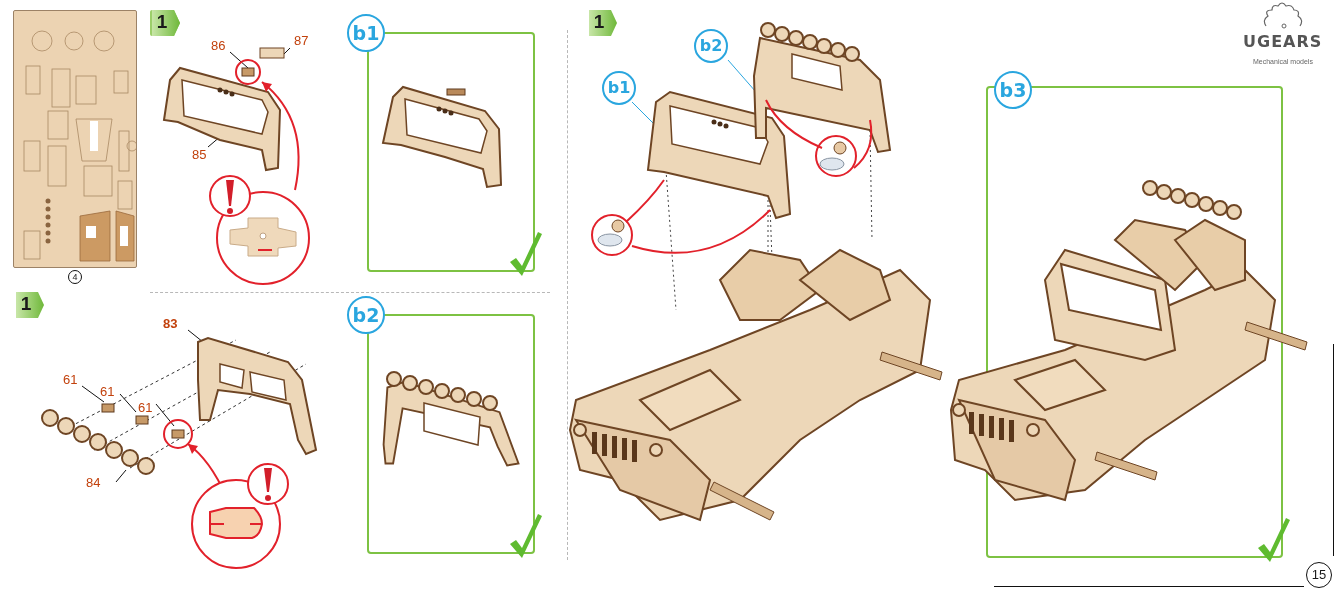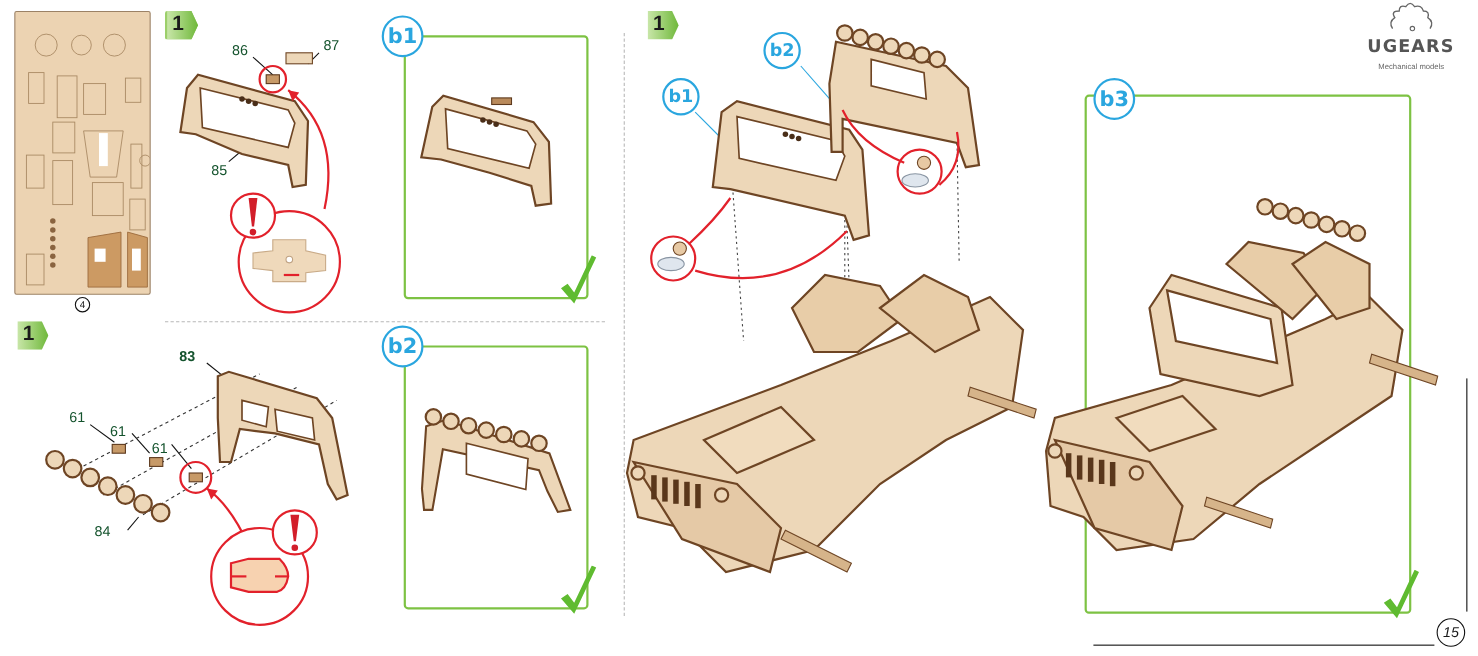--- a/index.html
+++ b/index.html
@@ -3,21 +3,21 @@
 <meta charset="utf-8">
 <style>
   html, body { margin:0; padding:0; background:#ffffff; }
   body { width:1344px; height:596px; position:relative; overflow:hidden;
          font-family:"Liberation Sans", sans-serif; color:#1a1a1a; }
   .abs { position:absolute; }
   .step-badge { position:absolute; width:30px; height:26px; }
   .step-badge svg { position:absolute; left:0; top:0; }
   .step-badge span { position:absolute; left:0; top:1px; width:24px; text-align:center;
                      font-size:19px; font-weight:bold; color:#1a1a1a; }
-  .label-num { position:absolute; font-size:13px; color:#14532d; }
+  .label-num { position:absolute; font-size:13px; color:#c2410c; }
   .bubble { position:absolute; border:2.5px solid #2aa6df; border-radius:50%;
             background:#fff; color:#2aa6df; font-weight:bold; text-align:center;
             font-family:"DejaVu Sans", sans-serif; }
   .bubble.big { width:34px; height:34px; line-height:34px; font-size:19px; }
   .bubble.small { width:30px; height:30px; line-height:30px; font-size:16px; }
   .green-frame { position:absolute; border:2px solid #7dc243; border-radius:4px; }
   .check { position:absolute; }
   .dashed-h { position:absolute; height:0; border-top:1.5px dashed #b8b8b8; }
   .dashed-v { position:absolute; width:0; border-left:1.5px dashed #b8b8b8; }
   .sheet { position:absolute; background:#ecd3b2; border:1px solid #9c8266; border-radius:2px; }
@@ -322,13 +322,13 @@
 
 <svg class="abs" style="left:1260px;top:2px;" width="50" height="28">
   <path d="M6 24 Q2 18 8 14 Q4 8 12 8 Q12 2 18 4 Q22 -2 26 4 Q32 2 34 8 Q40 8 38 14 Q44 18 40 24" fill="none" stroke="#666" stroke-width="1.2"></path>
   <circle cx="24" cy="24" r="2" fill="none" stroke="#666"></circle>
 </svg>
 <div class="logo-text" style="left:1243px;top:32px;">UGEARS</div>
 <div class="logo-sub" style="left:1253px;top:58px;">Mechanical models</div>
 
 <div class="abs" style="left:1333px;top:344px;width:1px;height:212px;background:#111;"></div>
 <div class="abs" style="left:994px;top:586px;width:310px;height:1px;background:#111;"></div>
-<div class="page-num" style="left:1306px;top:562px;font-style:italic;">15</div>
+<div class="page-num" style="left:1306px;top:562px;">15</div>
 
 </body></html>

